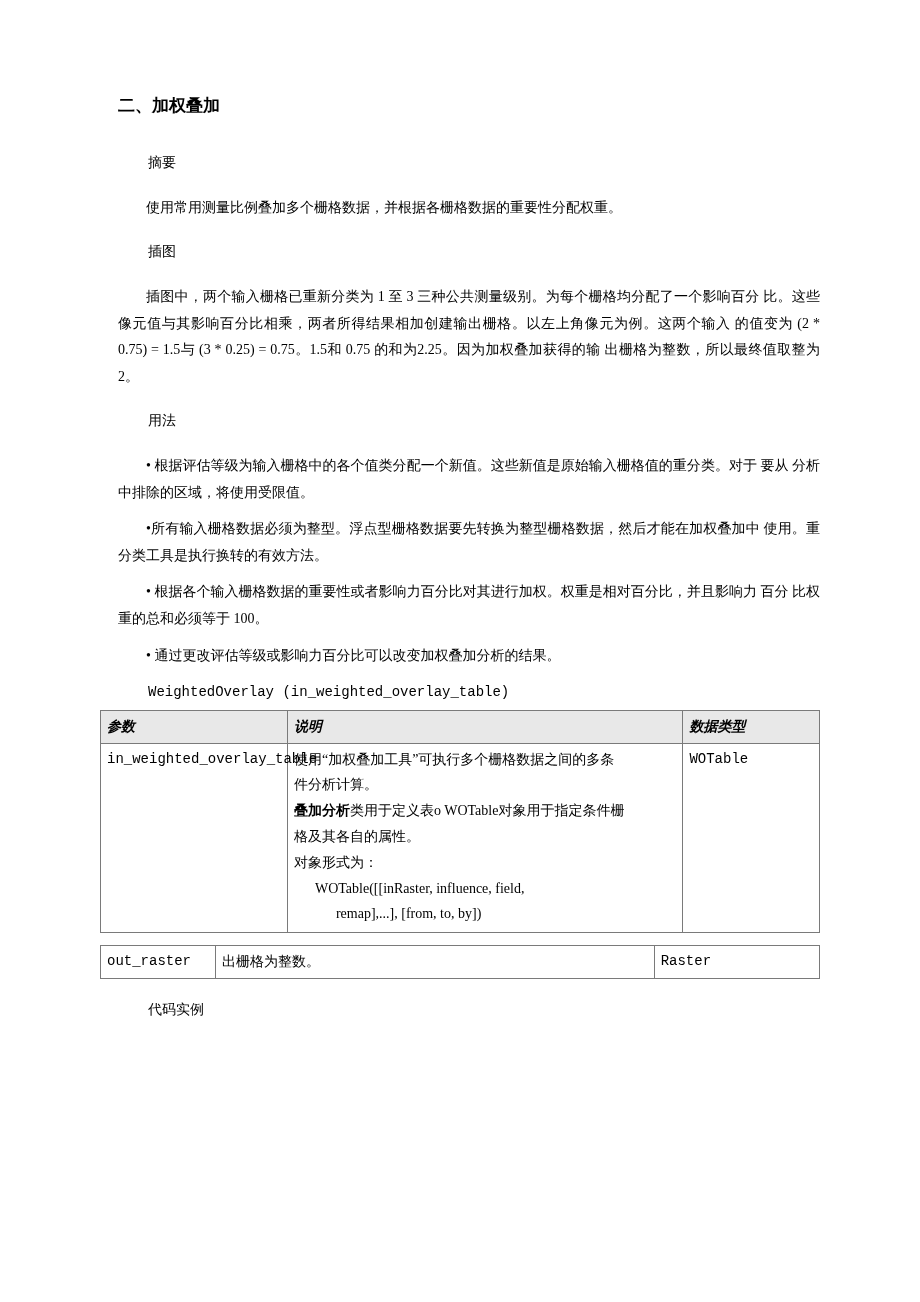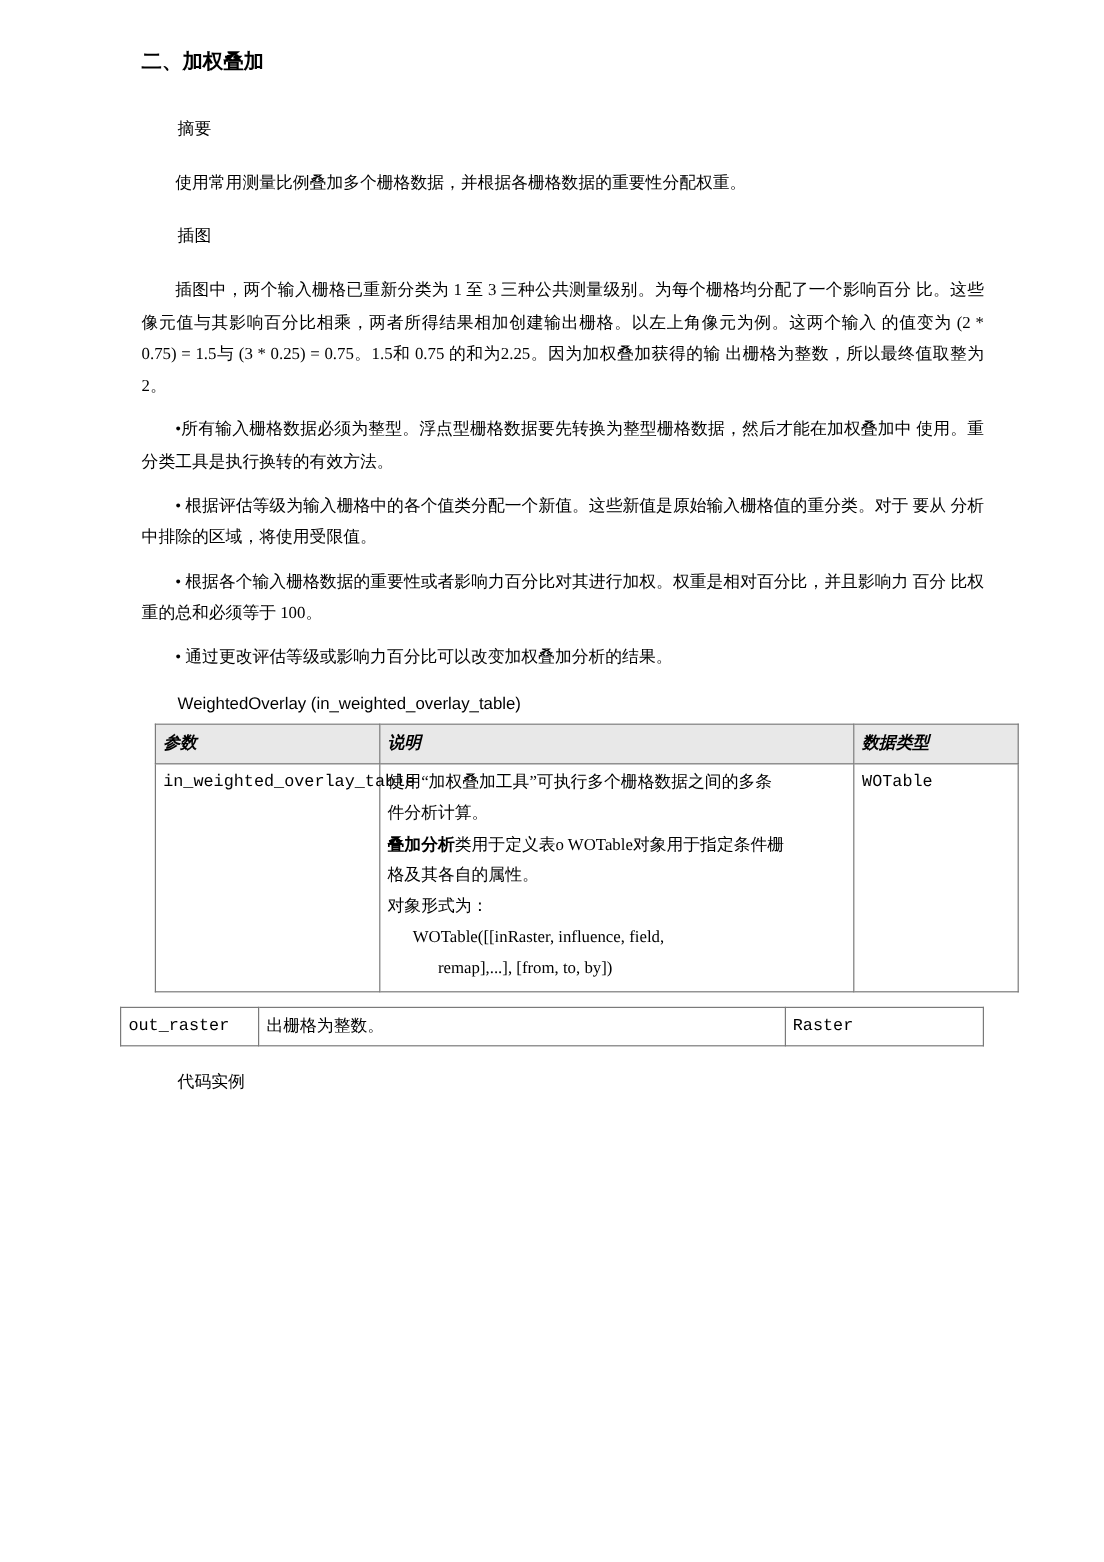--- a/index.html
+++ b/index.html
@@ -5,21 +5,21 @@
   body {
     margin: 0;
     padding: 0;
     background: #fff;
     font-family: "SimSun", "宋体", serif;
     font-size: 14px;
     color: #000;
     width: 920px;
   }
   .page {
-    padding: 36px 100px 60px 100px;
+    padding: 90px 100px 60px 100px;
     line-height: 1.9;
   }
   .title {
     font-size: 17px;
     font-weight: bold;
     margin-bottom: 28px;
     margin-left: 18px;
   }
   .section-heading {
     font-weight: normal;
@@ -33,31 +33,31 @@
     text-align: justify;
   }
   .bullet-para {
     margin: 0 0 10px 18px;
     text-align: justify;
   }
   .bullet-para .leading {
     margin-left: 2em;
   }
   .syntax-line {
-    font-family: Liberation Sans, sans-serif;
+    font-family: Liberation Mono, monospace;
     margin-left: 48px;
     margin-bottom: 4px;
   }
   table {
     border-collapse: collapse;
     width: 100%;
     margin-bottom: 12px;
     font-size: 14px;
   }
-  table.tbl1 { table-layout: fixed; margin-left: 29px; }
+  table.tbl1 { table-layout: fixed; }
   table.tbl2 { table-layout: fixed; }
   th, td {
     border: 1px solid #7a7a7a;
     padding: 4px 6px;
     vertical-align: top;
     text-align: left;
     line-height: 1.7;
   }
   th {
     background: #e8e8e8;
@@ -85,28 +85,29 @@
 <div class="page">
 
   <div class="title">二、加权叠加</div>
 
   <div class="section-heading">摘要</div>
   <p class="para">使用常用测量比例叠加多个栅格数据，并根据各栅格数据的重要性分配权重。</p>
 
   <div class="section-heading">插图</div>
   <p class="para">插图中，两个输入栅格已重新分类为 1 至 3 三种公共测量级别。为每个栅格均分配了一个影响百分 比。这些像元值与其影响百分比相乘，两者所得结果相加创建输出栅格。以左上角像元为例。这两个输入 的值变为 (2 * 0.75) = 1.5与 (3 * 0.25) = 0.75。1.5和 0.75 的和为2.25。因为加权叠加获得的输 出栅格为整数，所以最终值取整为 2。</p>
 
-
-  <p class="bullet-para">
-    <span class="leading">•所有输入栅格数据必须为整型。浮点型栅格数据要先转换为整型栅格数据，然后才能在加权叠加中  使用。重分类工具是执行换转的有效方法。</span>
-  </p>
+  <div class="section-heading">用法</div>
 
   <p class="bullet-para">
     <span class="leading">• 根据评估等级为输入栅格中的各个值类分配一个新值。这些新值是原始输入栅格值的重分类。对于 要从</span>
     <span>分析中排除的区域，将使用受限值。</span>
+  </p>
+
+  <p class="bullet-para">
+    <span class="leading">•所有输入栅格数据必须为整型。浮点型栅格数据要先转换为整型栅格数据，然后才能在加权叠加中  使用。重分类工具是执行换转的有效方法。</span>
   </p>
 
   <p class="bullet-para">
     <span class="leading">• 根据各个输入栅格数据的重要性或者影响力百分比对其进行加权。权重是相对百分比，并且影响力 百分</span>
     <span>比权重的总和必须等于 100。</span>
   </p>
 
   <p class="bullet-para">
     <span class="leading">• 通过更改评估等级或影响力百分比可以改变加权叠加分析的结果。</span>
   </p>

